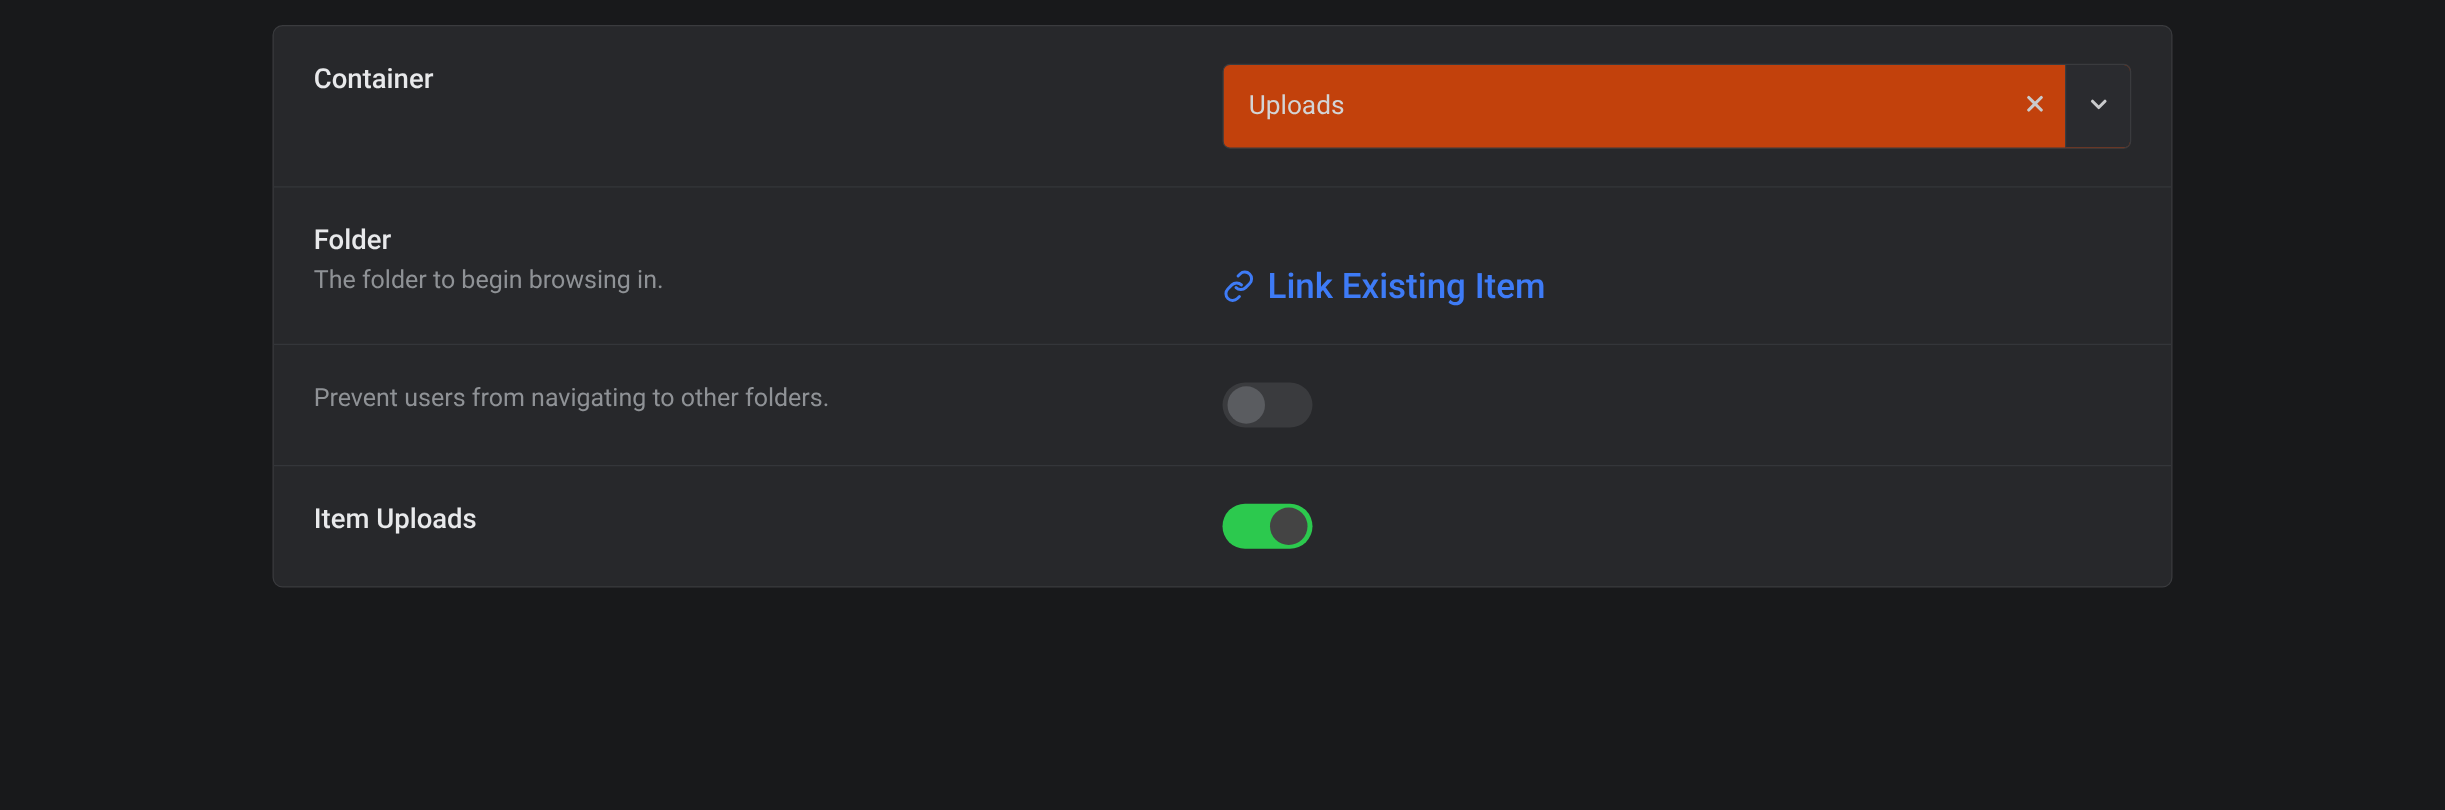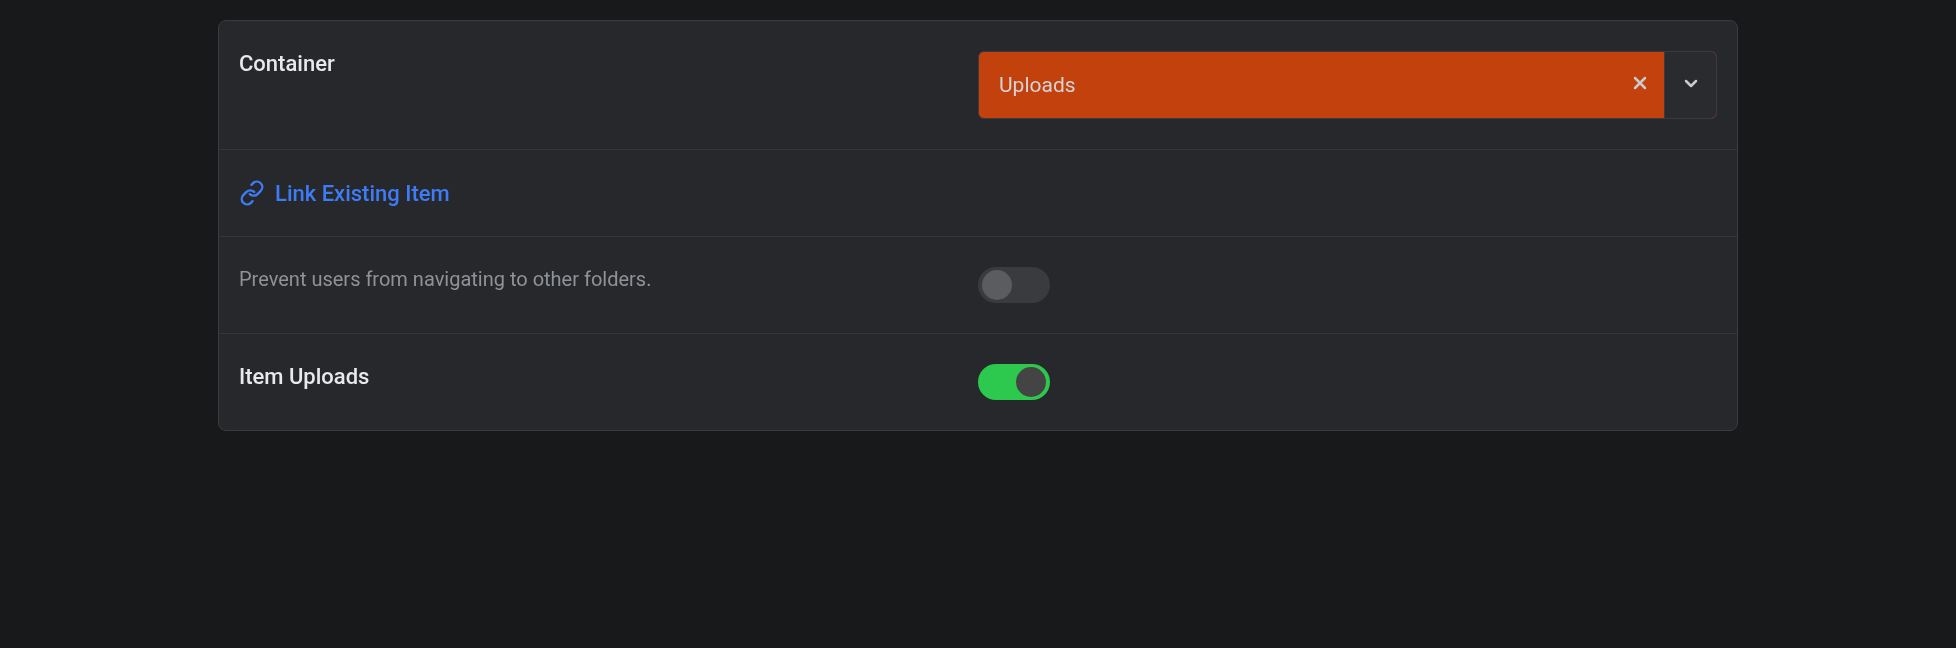--- a/index.html
+++ b/index.html
@@ -19,21 +19,21 @@
     .panel {
       width: 1520px;
       background: #27282b;
       border: 1px solid #3a3b3e;
       border-radius: 8px;
       overflow: hidden;
     }
     .row {
       display: flex;
       align-items: flex-start;
-      padding: 30px 20px;
+      padding: 30px 32px;
       border-bottom: 1px solid #34363a;
     }
     .row:last-child {
       border-bottom: none;
     }
     .left-col {
       width: 50%;
       flex-shrink: 0;
     }
     .right-col {
@@ -85,23 +85,24 @@
       border-left: 1px solid #3a3b3e;
       color: #c9cacc;
       cursor: pointer;
       background: #2a2b2f;
     }
     .link-action {
       display: inline-flex;
       align-items: center;
       gap: 10px;
       color: #3e7bf6;
-      font-size: 22px;
+      font-size: 28px;
       font-weight: 500;
       cursor: pointer;
+      margin-top: 32px;
     }
     .link-icon svg {
       display: block;
     }
     .toggle {
       width: 72px;
       height: 36px;
       border-radius: 18px;
       position: relative;
       cursor: pointer;
@@ -158,20 +159,24 @@
             <svg width="18" height="18" viewBox="0 0 18 18" fill="none" stroke="currentColor" stroke-width="2.5" stroke-linecap="round" stroke-linejoin="round">
               <polyline points="4,7 9,12 14,7"></polyline>
             </svg>
           </span>
         </div>
       </div>
     </div>
   </div>
 
   <div class="row">
+    <div class="left-col">
+      <div class="field-label">Folder</div>
+      <div class="field-desc">The folder to begin browsing in.</div>
+    </div>
     <div class="right-col">
       <div class="link-action">
         <span class="link-icon">
           <svg width="26" height="26" viewBox="0 0 24 24" fill="none" stroke="#3e7bf6" stroke-width="2.2" stroke-linecap="round" stroke-linejoin="round">
             <path d="M10 13a5 5 0 0 0 7.07 0l3-3a5 5 0 0 0-7.07-7.07l-1.5 1.5"></path>
             <path d="M14 11a5 5 0 0 0-7.07 0l-3 3a5 5 0 0 0 7.07 7.07l1.5-1.5"></path>
           </svg>
         </span>
         <span>Link Existing Item</span>
       </div>

